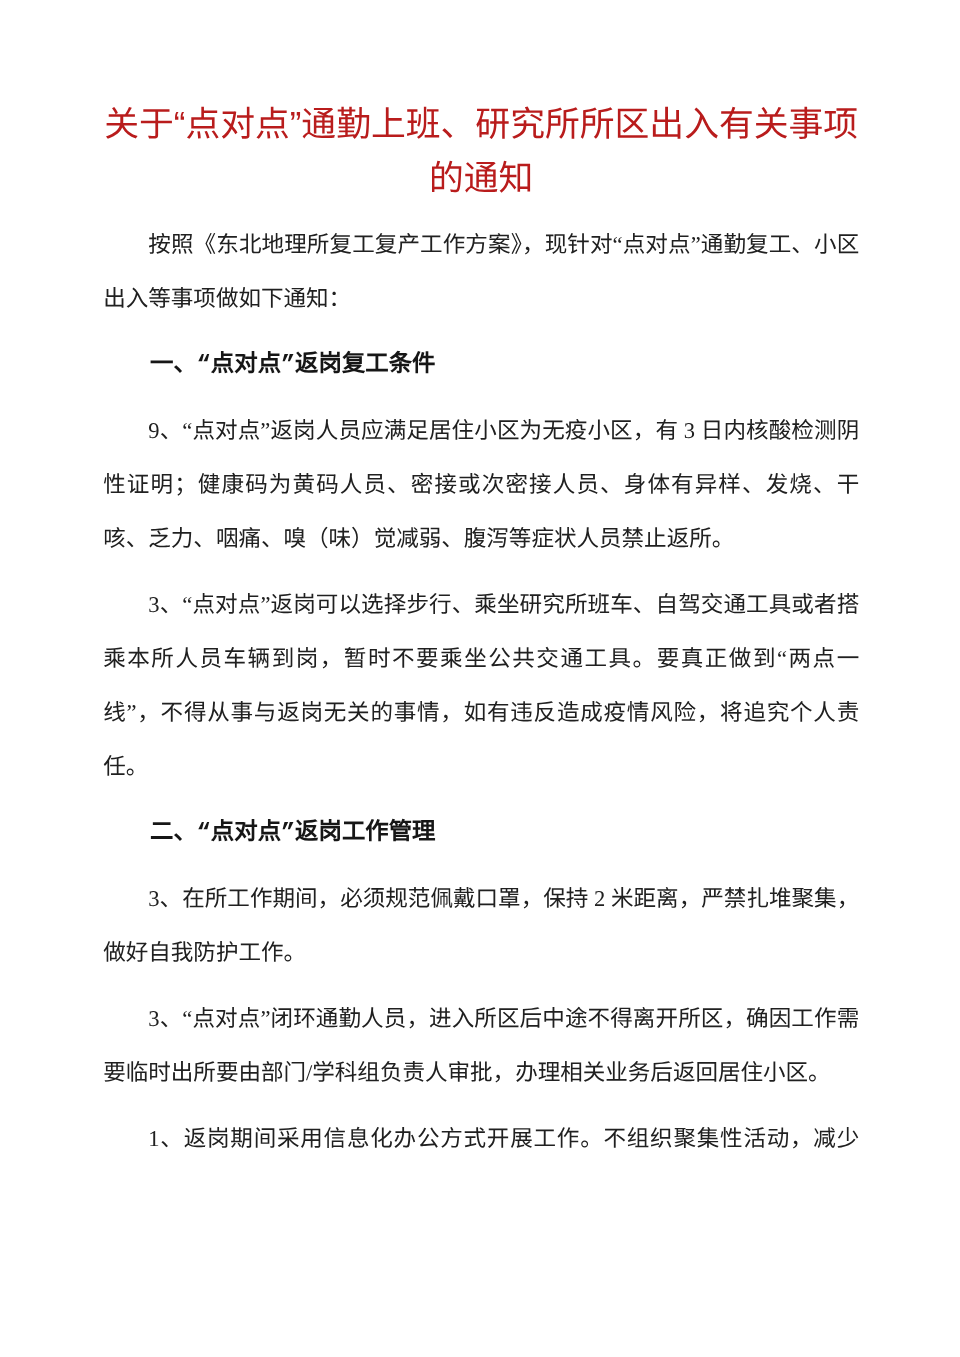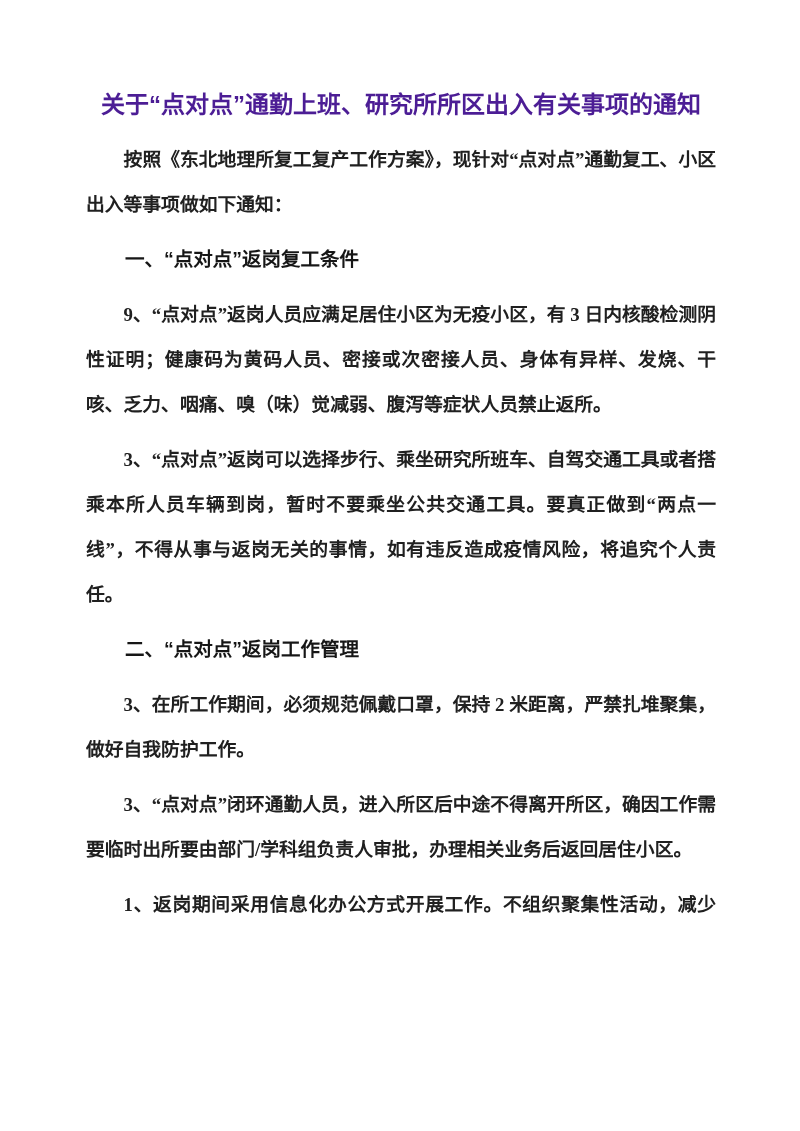--- a/index.html
+++ b/index.html
@@ -17,42 +17,41 @@
     color: #202020;
     font-family: "Liberation Serif", "DejaVu Serif", serif;
     font-size: 18.8px;
     line-height: 45px;
     box-sizing: border-box;
     padding: 82px 84px 0 86px;
     overflow: hidden;
   }
   .doc-title {
     font-family: "Liberation Sans", "DejaVu Sans", sans-serif;
-    font-size: 24px;
-    font-weight: 700;
+    font-size: 29px;
+    font-weight: 400;
     text-align: center;
     margin: 0;
     line-height: 45px;
-    color: #4c1d95;
+    color: #b91c1c;
   }
   .section-heading {
-    font-family: Liberation Sans, sans-serif;
+    font-family: Liberation Mono, monospace;
     font-size: 19.5px;
     font-weight: 700;
     margin: 10px 0 0 0;
     text-indent: 2em;
     line-height: 45px;
     color: #161616;
   }
   .para {
     margin: 10px 0 0 0;
     text-indent: 2em;
     text-align: justify;
     line-height: 45px;
-    font-weight: bold;
   }
   .para-continued {
     text-align-last: justify;
   }
 </style>
 </head>
 <body>
 
 <div class="page">
 

